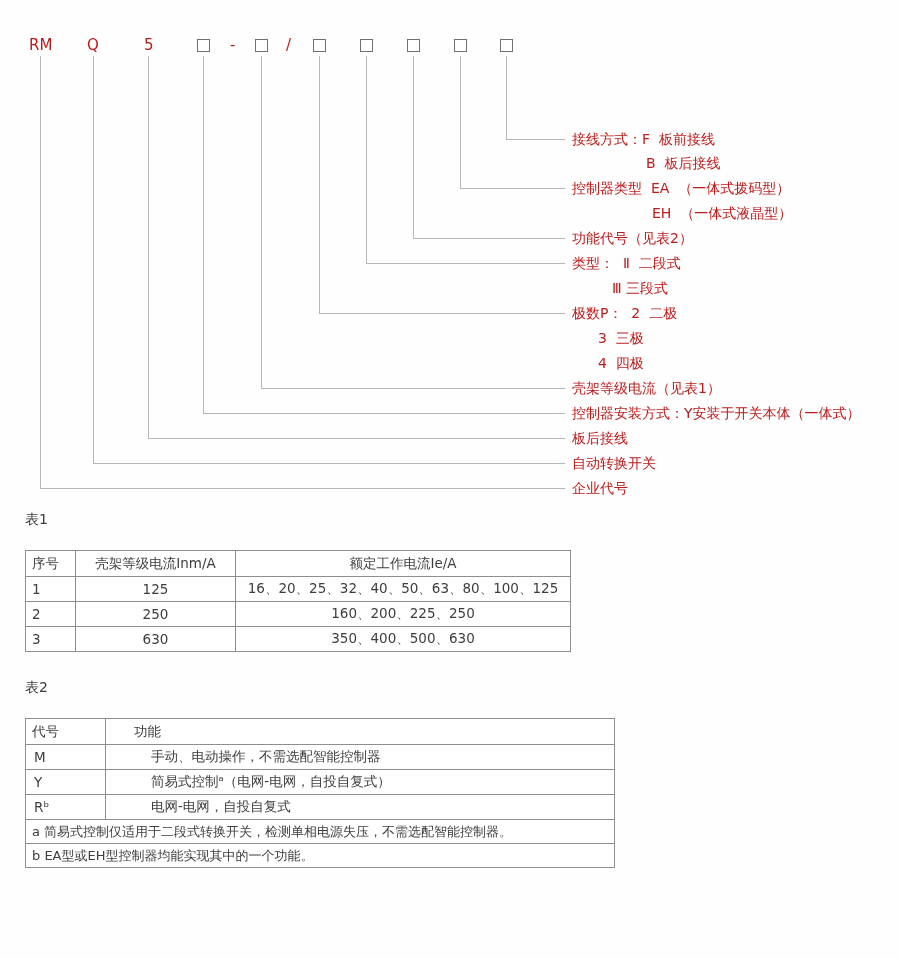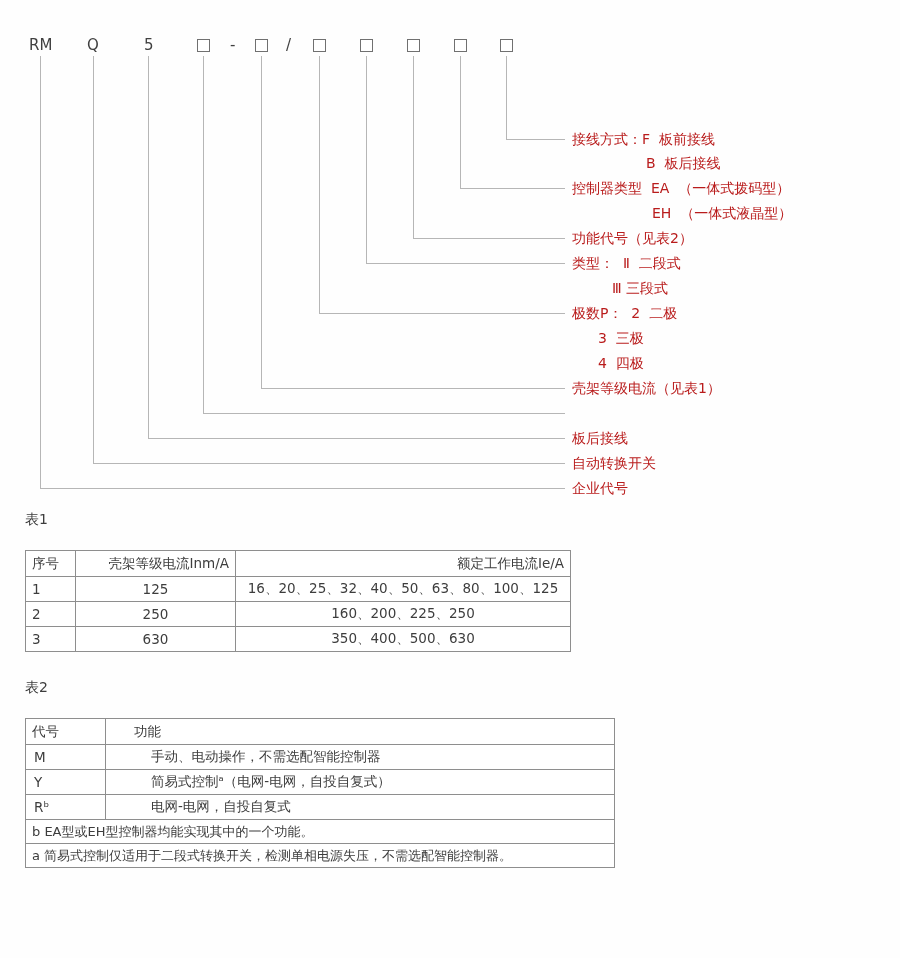--- a/index.html
+++ b/index.html
@@ -11,21 +11,21 @@
   .page {
     position:relative;
     width:900px;
     height:958px;
     background:#fefefe;
     overflow:hidden;
   }
   .seg {
     position:absolute;
     font-size:15px;
-    color:#404040;
+    color:#b91c1c;
     white-space:pre;
   }
   .box {
     position:absolute;
     width:13px;
     height:13px;
     border:1px solid #707070;
     background:#ffffff;
   }
   .vline { position:absolute; width:1px; background:#b6b6b6; }
@@ -52,21 +52,21 @@
   }
   table.spec th, table.spec td {
     border:1px solid #8e8e8e;
     font-weight:normal;
     padding:0 6px;
     height:25px;
     text-align:center;
     white-space:pre;
     overflow:hidden;
   }
-  table.spec th { height:26px;text-align:right; }
+  table.spec th { height:26px; }
   .al { text-align:left !important; }
   .ind8  { padding-left:8px !important; }
   .ind28 { padding-left:28px !important; }
   .ind45 { padding-left:45px !important; }
   .fnote { height:24px !important; font-size:13px; }
 </style>
 </head>
 <body>
 
 <div class="page">
@@ -115,20 +115,21 @@
   <div class="callout" style="left:572px;top:228px">功能代号（见表2）</div>
 
   <div class="callout" style="left:572px;top:253px">类型：  Ⅱ  二段式</div>
   <div class="callout" style="left:612px;top:278px">Ⅲ 三段式</div>
 
   <div class="callout" style="left:572px;top:303px">极数P：  2  二极</div>
   <div class="callout" style="left:598px;top:328px">3  三极</div>
   <div class="callout" style="left:598px;top:353px">4  四极</div>
 
   <div class="callout" style="left:572px;top:378px">壳架等级电流（见表1）</div>
+  <div class="callout" style="left:572px;top:403px">控制器安装方式：Y安装于开关本体（一体式）</div>
   <div class="callout" style="left:572px;top:428px">板后接线</div>
   <div class="callout" style="left:572px;top:453px">自动转换开关</div>
   <div class="callout" style="left:572px;top:478px">企业代号</div>
 
   <div class="caption" style="left:25px;top:511px">表1</div>
 
   <table class="spec" style="left:25px;top:550px;width:546px">
     <colgroup>
         <col style="width:50px">
         <col style="width:160px">
@@ -176,21 +177,21 @@
     </tr>
     <tr>
       <td class="al ind8">Y</td>
       <td class="al ind45">简易式控制ᵃ（电网-电网，自投自复式）</td>
     </tr>
     <tr>
       <td class="al ind8">Rᵇ</td>
       <td class="al ind45">电网-电网，自投自复式</td>
     </tr>
     <tr>
-      <td colspan="2" class="al fnote">b EA型或EH型控制器均能实现其中的一个功能。</td>
+      <td colspan="2" class="al fnote">a 简易式控制仅适用于二段式转换开关，检测单相电源失压，不需选配智能控制器。</td>
     </tr>
     <tr>
-      <td colspan="2" class="al fnote">a 简易式控制仅适用于二段式转换开关，检测单相电源失压，不需选配智能控制器。</td>
+      <td colspan="2" class="al fnote">b EA型或EH型控制器均能实现其中的一个功能。</td>
     </tr>
   </tbody>
     </table>
 
 </div>
 
 </body></html>

